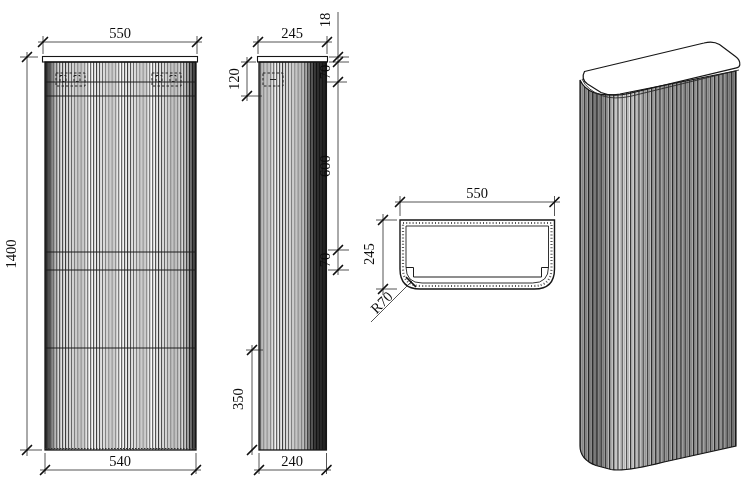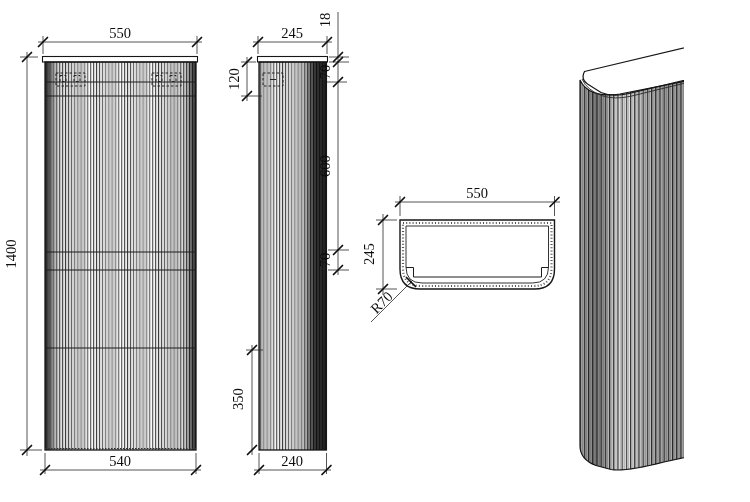--- a/index.html
+++ b/index.html
@@ -1,16 +1,16 @@
 <!DOCTYPE html>
 <html><head>
 <meta charset="utf-8">
 <style>
   html,body{margin:0;padding:0;background:#fff;}
-  .canvas{position:relative;width:684px;height:502px;background:#fff;overflow:hidden;
+  .canvas{position:relative;width:750px;height:502px;background:#fff;overflow:hidden;
           font-family:"Liberation Serif",serif;}
   svg{display:block;}
   .ext{stroke:#2a2a2a;stroke-width:0.8;}
   .dimline{stroke:#2a2a2a;stroke-width:0.8;}
   .tick{stroke:#0f0f0f;stroke-width:1.7;stroke-linecap:round;}
   .ol{stroke:#161616;fill:none;}
   .shelf{stroke:#1d1d1d;stroke-width:1.1;}
   .dash{stroke:#222;stroke-width:1;fill:none;stroke-dasharray:2.5 2;}
   text.dim{font-family:"Liberation Serif",serif;font-size:14.5px;fill:#0d0d0d;}
 </style>

